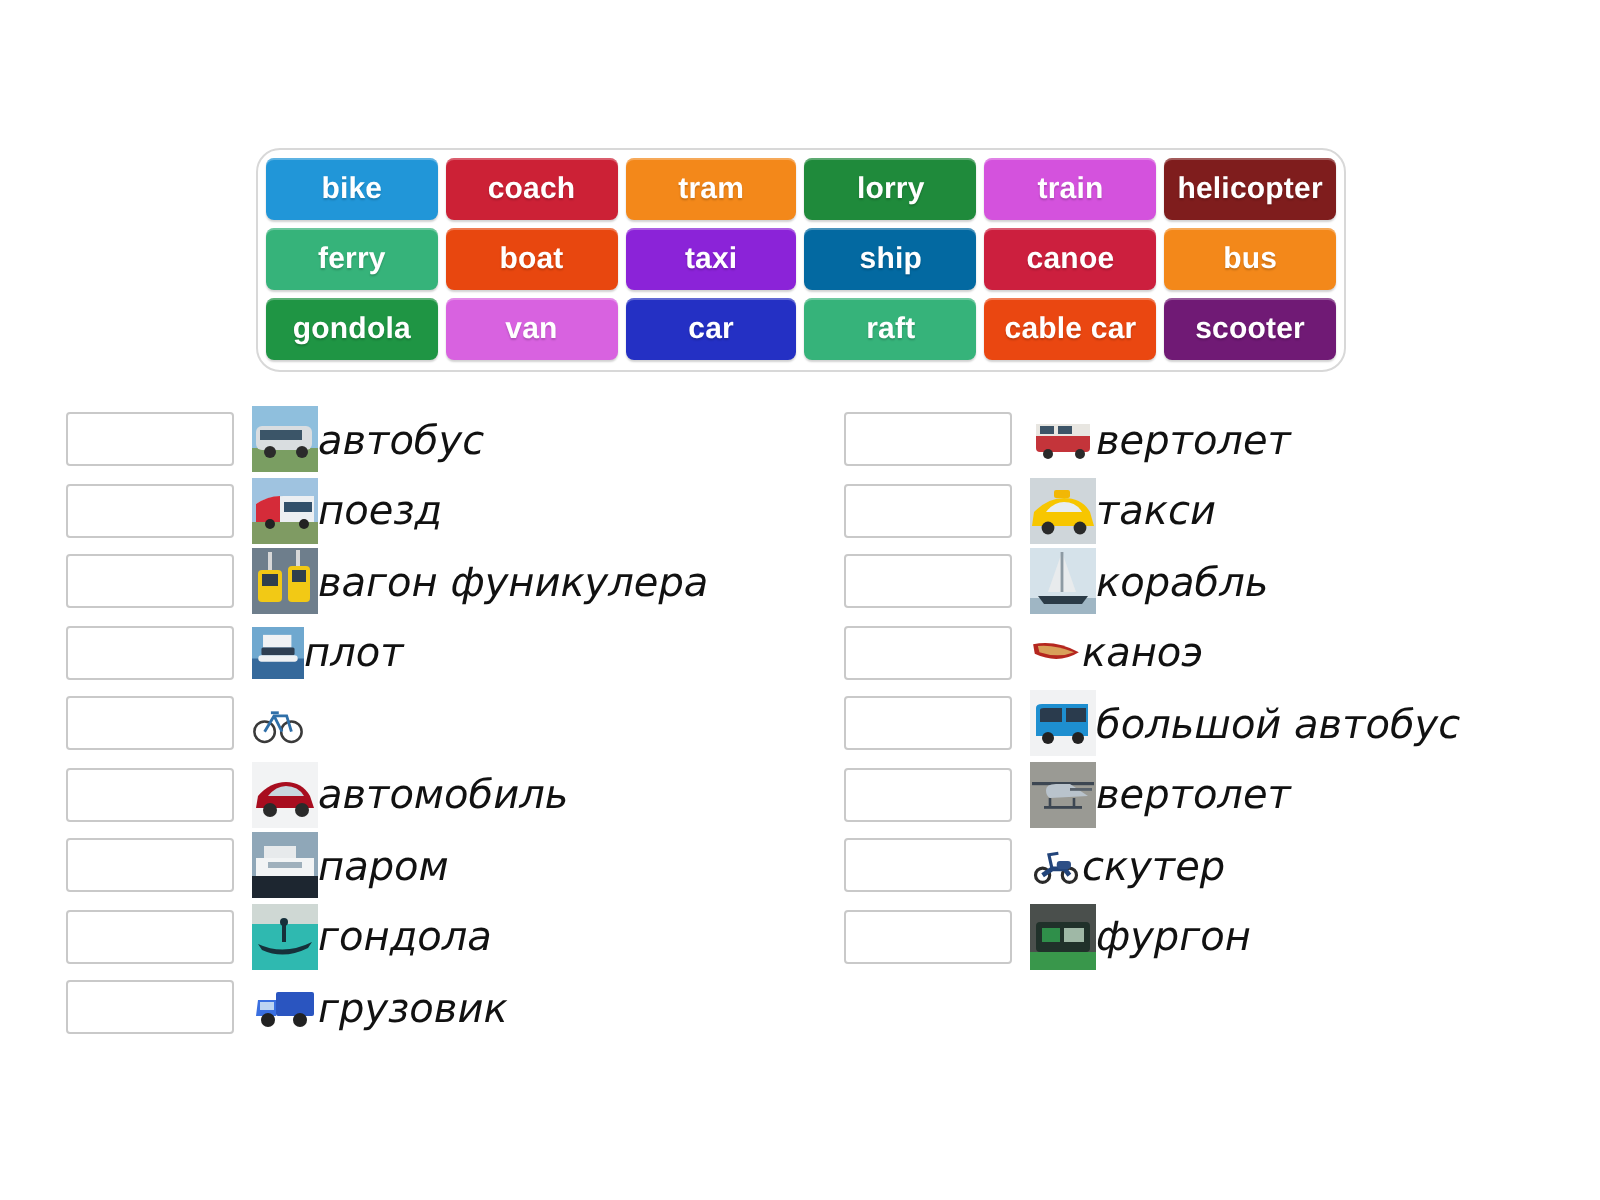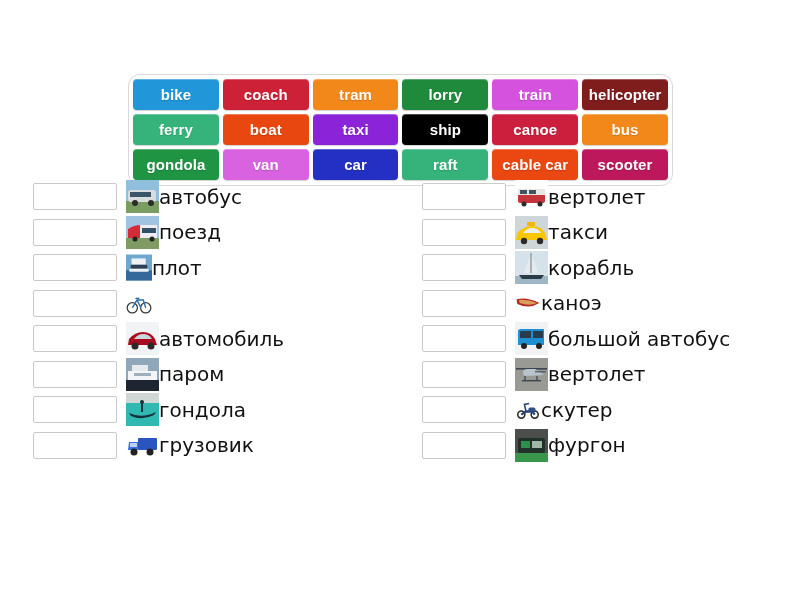--- a/index.html
+++ b/index.html
@@ -57,23 +57,24 @@
                 0 1px 1px rgba(0,0,0,0.18);
     cursor: pointer;
     user-select: none;
     overflow: hidden;
   }
 
   
   .columns {
     position: absolute;
     left: 0;
-    top: 179px;
+    top: 202px;
     width: 800px;
     display: flex;
+    font-style: italic;
   }
   .col {
     width: 377px;
   }
   .col.left  { margin-left: 33px; }
   .col.right { margin-left: 12px; }
 
   .row {
     height: 35.5px;
     display: flex;
@@ -125,31 +126,31 @@
         <div class="tile" style="background: rgb(204, 33, 54);">coach</div>
         <div class="tile" style="background: rgb(243, 136, 26);">tram</div>
         <div class="tile" style="background: rgb(31, 138, 59);">lorry</div>
         <div class="tile" style="background: rgb(212, 82, 221);">train</div>
         <div class="tile" style="background: #7f1d1d;">helicopter</div>
       </div>
       <div class="wb-row">
         <div class="tile" style="background: rgb(54, 179, 122);">ferry</div>
         <div class="tile" style="background: rgb(232, 71, 15);">boat</div>
         <div class="tile" style="background: rgb(139, 35, 216);">taxi</div>
-        <div class="tile" style="background: #000000;">ship</div>
+        <div class="tile" style="background: #0369a1;">ship</div>
         <div class="tile" style="background: rgb(204, 31, 62);">canoe</div>
         <div class="tile" style="background: rgb(243, 136, 26);">bus</div>
       </div>
       <div class="wb-row">
         <div class="tile" style="background: rgb(31, 149, 68);">gondola</div>
         <div class="tile" style="background: rgb(216, 98, 224);">van</div>
         <div class="tile" style="background: rgb(36, 48, 196);">car</div>
         <div class="tile" style="background: rgb(54, 179, 122);">raft</div>
         <div class="tile" style="background: rgb(234, 71, 17);">cable car</div>
-        <div class="tile" style="background: #be185d; text-align: right;">scooter</div>
+        <div class="tile" style="background: #701a75; text-align: right;">scooter</div>
       </div>
     </div>
 
   <div class="columns">
     <div class="col left" id="col-left">
         <div class="row">
           <div class="blank"></div>
           <span class="thumb">
             <svg viewBox="0 0 33 33" xmlns="http://www.w3.org/2000/svg">
               <rect width="33" height="33" fill="#8fbfdd"></rect>
@@ -172,20 +173,35 @@
               <path d="M2 22 L2 13 Q8 9 14 9 L14 22 Z" fill="#d52b39"></path>
               <rect x="16" y="12" width="14" height="5" fill="#32506a"></rect>
               <circle cx="9" cy="23" r="2.5" fill="#222"></circle>
               <circle cx="26" cy="23" r="2.5" fill="#222"></circle>
             </svg>
           </span>
           <span class="label">поезд</span>
         </div>
         <div class="row">
           <div class="blank"></div>
+          <span class="thumb">
+            <svg viewBox="0 0 33 33" xmlns="http://www.w3.org/2000/svg">
+              <rect width="33" height="33" fill="#6e7e8c"></rect>
+              <rect x="3" y="11" width="12" height="16" rx="2" fill="#f2c915"></rect>
+              <rect x="5" y="13" width="8" height="6" fill="#2f3f4d"></rect>
+              <rect x="18" y="9" width="11" height="18" rx="2" fill="#f2c915"></rect>
+              <rect x="20" y="11" width="7" height="6" fill="#2f3f4d"></rect>
+              <rect x="8" y="2" width="2" height="9" fill="#d8d8d8"></rect>
+              <rect x="22" y="1" width="2" height="8" fill="#d8d8d8"></rect>
+            </svg>
+          </span>
+          <span class="label">вагон фуникулера</span>
+        </div>
+        <div class="row">
+          <div class="blank"></div>
           <span class="thumb narrow transparent">
             <svg viewBox="0 0 33 33" xmlns="http://www.w3.org/2000/svg">
               <rect width="33" height="33" fill="#6fa8cf"></rect>
               <rect y="20" width="33" height="13" fill="#35699b"></rect>
               <rect x="7" y="5" width="18" height="8" fill="#f0f2f4"></rect>
               <rect x="6" y="13" width="21" height="5" rx="1" fill="#2e3f52"></rect>
               <rect x="4" y="18" width="25" height="4" rx="2" fill="#eef1f3"></rect>
             </svg>
           </span>
           <span class="label">плот</span>

